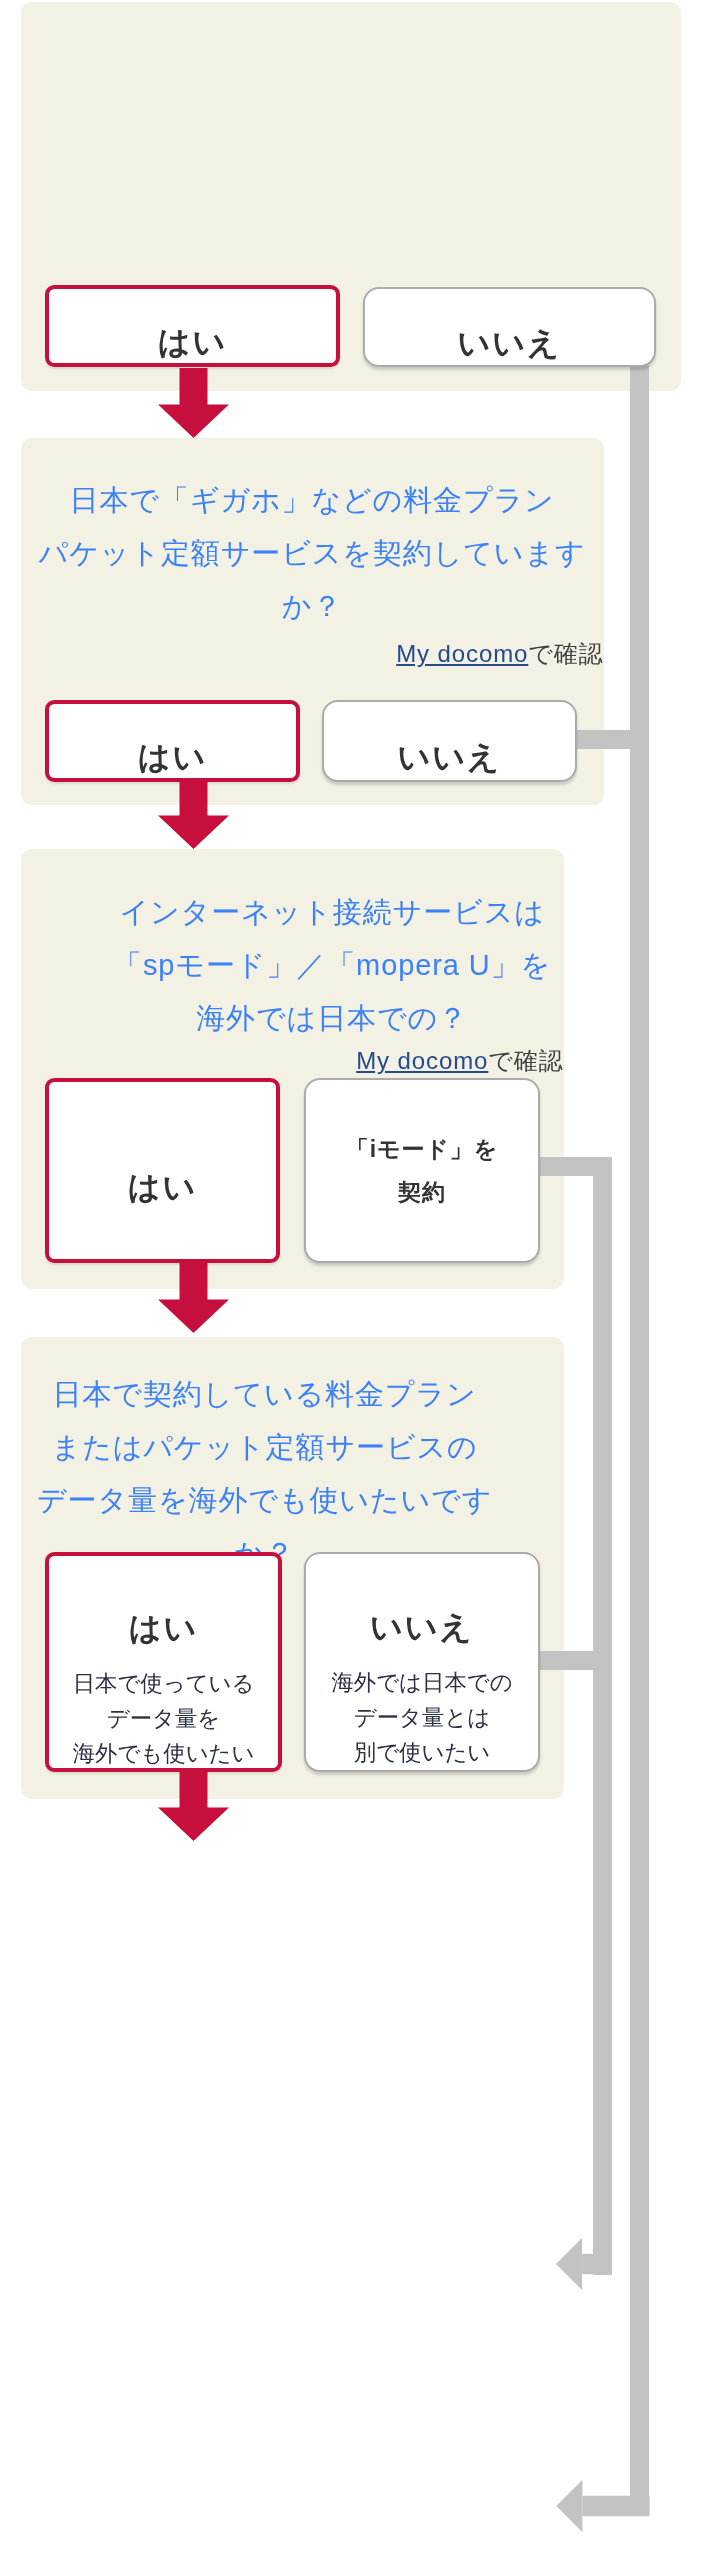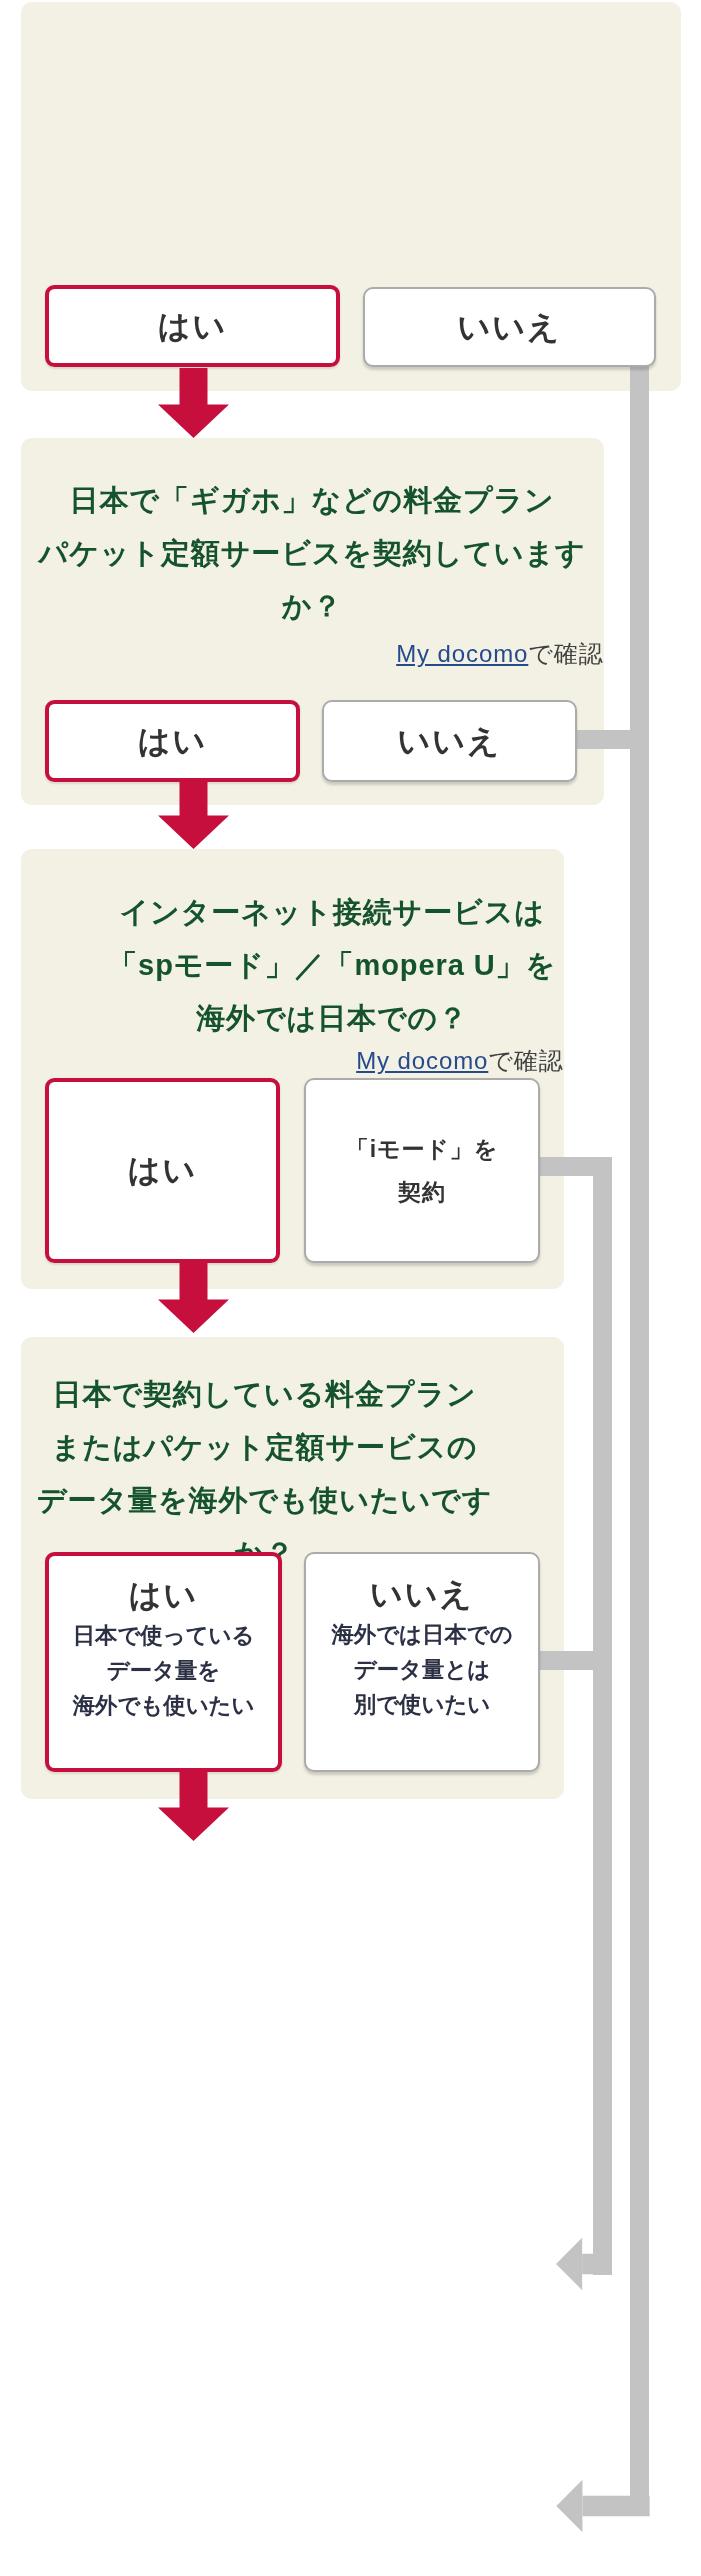--- a/index.html
+++ b/index.html
@@ -8,36 +8,36 @@
     font-family:"Liberation Sans","DejaVu Sans",sans-serif;
     background:#ffffff;
   }
   
   .vline,.hbar{position:absolute;background:#C3C3C3;z-index:3;}
   .gray-arrow{position:absolute;z-index:3;}
   
   .qbox{position:absolute;background:#F3F0E4;border-radius:11.2px;z-index:1;}
   
   .qtext{position:absolute;z-index:2;text-align:center;}
-  .qtext p{margin:0;font-size:29px;font-weight:bold;line-height:53px;
-           color:#14532d;letter-spacing:0.9px;}
+  .qtext p{margin:0;font-size:29px;font-weight:normal;line-height:53px;
+           color:#3b82f6;letter-spacing:0.9px;}
   .linkline{position:absolute;z-index:2;text-align:right;font-size:24px;
             color:#404040;letter-spacing:0.9px;}
   .linkline a{color:#254B8D;text-decoration:underline;cursor:pointer;}
   
   .btn{position:absolute;background:#ffffff;z-index:4;display:flex;
        flex-direction:column;align-items:center;justify-content:center;
        font-weight:bold;color:#333333;box-sizing:border-box;text-align:center;}
-  .btn .main{font-size:32px;line-height:37px;letter-spacing:1.9px;}
+  .btn .main{font-size:32px;line-height:37px;letter-spacing:1.9px;margin-top:33px;}
   .btn.primary{border:4.7px solid #C60F3D;border-radius:9.4px;
                box-shadow:0 1.9px 1.9px rgba(0,0,0,0.10);}
-  .btn.secondary{border:2.8px solid #ABABAB;border-radius:10px;
+  .btn.secondary{border:2.8px solid #ABABAB;border-radius:16px;
                  box-shadow:0 2.8px 2.8px rgba(0,0,0,0.16);}
-  .btn .sub{font-size:22.4px;line-height:35px;font-weight:bold;color:#2B3044;
-            margin-top:4px;letter-spacing:0px;}
+  .btn .sub{font-size:22.4px;line-height:35px;font-weight:normal;color:#2B3044;
+            margin-top:19px;letter-spacing:0px;}
   .btn .two-line{font-size:23px;line-height:43px;letter-spacing:0.9px;}
   .btn .two-line span{display:block;}
   
   .red-arrow{position:absolute;z-index:5;}
 </style>
 </head>
 <body>
 
 <div class="canvas">
 

